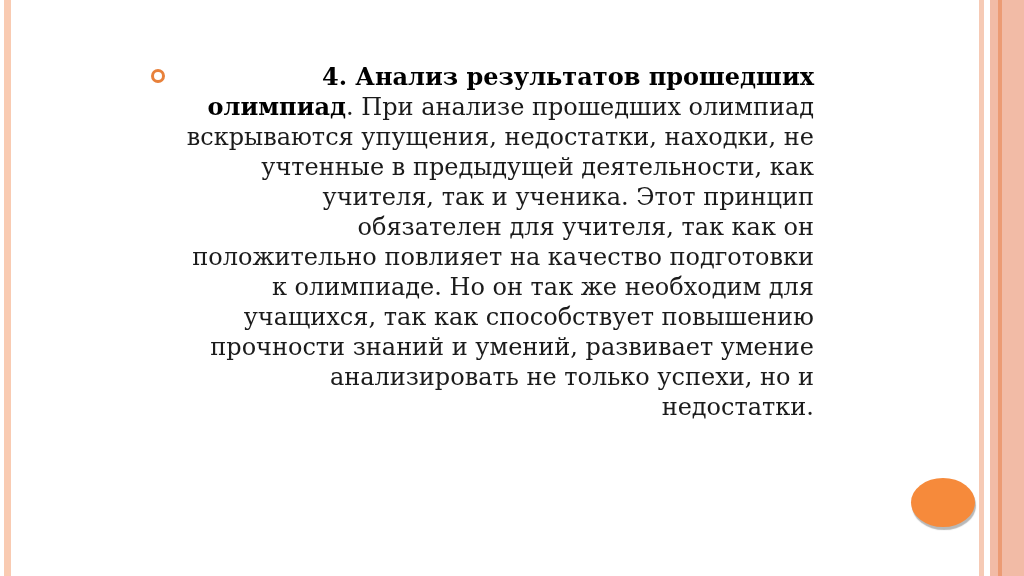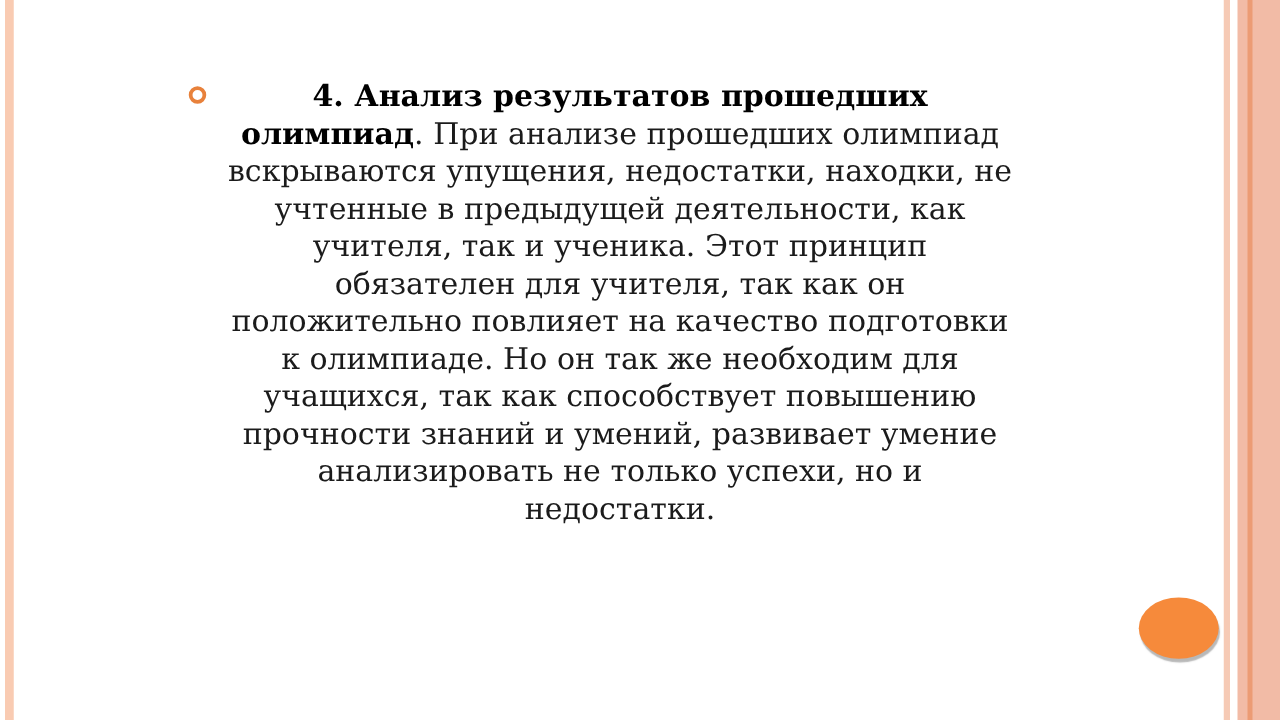--- a/index.html
+++ b/index.html
@@ -63,21 +63,21 @@
   }
   
   .text-block {
     position: absolute;
     left: 178px;
     top: 62px;
     width: 636px;
     font-size: 24px;
     line-height: 30px;
     color: #1b1b1b;
-    text-align: center;
+    text-align: right;
   }
   .text-block .heading {
     font-weight: bold;
     color: #000000;
   }
   .text-block .heading-suffix {
     font-weight: normal;
     color: #1b1b1b;
   }
   

